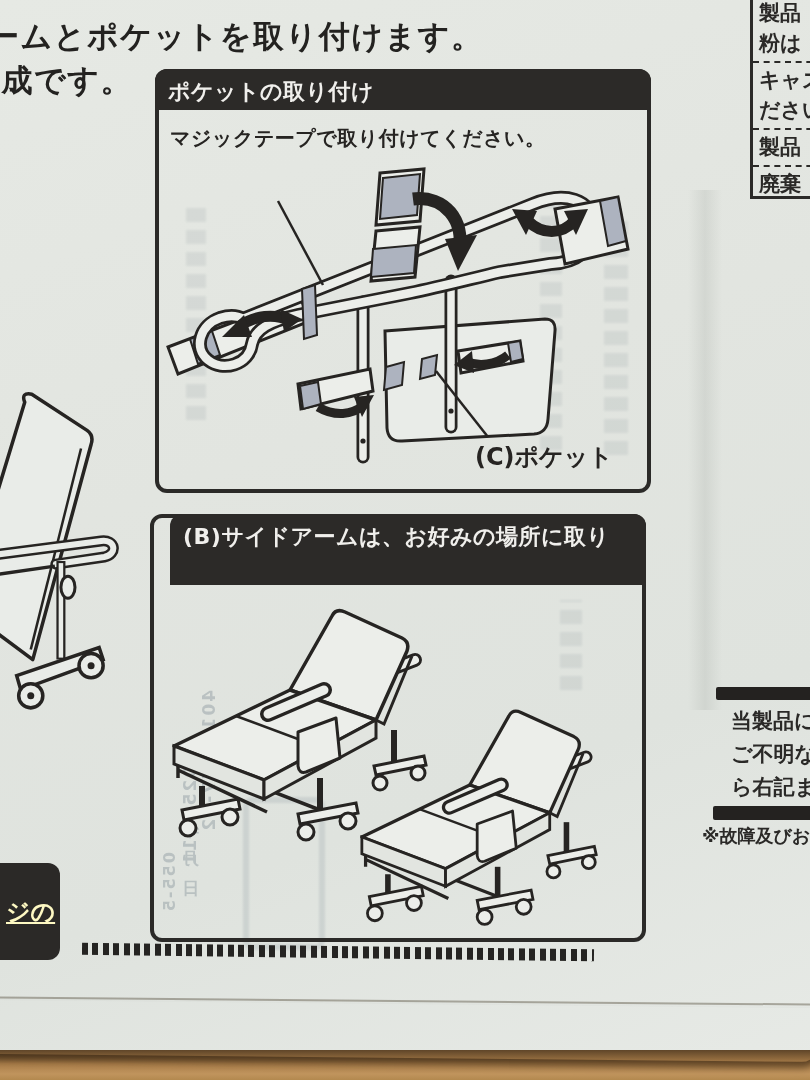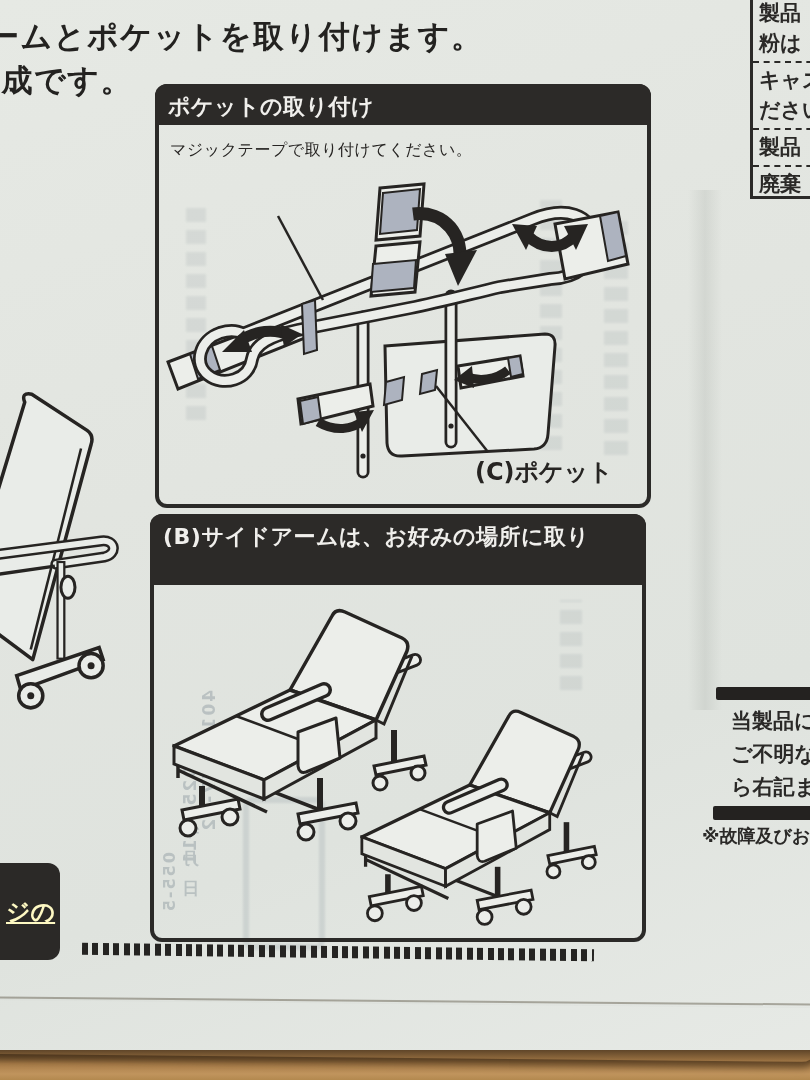--- a/index.html
+++ b/index.html
@@ -16,24 +16,24 @@
   .rtable{position:absolute;left:750px;top:-6px;width:70px;height:202px;
           border-left:3px solid #2b2a28;border-bottom:3px solid #2b2a28;overflow:hidden;}
   .rtable .row{border-top:2px dashed #2b2a28;padding:2px 0 3px 6px;
                font-size:21px;font-weight:700;line-height:30px;color:#2a2927;white-space:nowrap;}
   .rtable .row:first-child{border-top:2px dashed #2b2a28;}
   
   .ibox{position:absolute;border:4px solid #2b2a28;border-radius:12px;background:transparent;}
   .ibox .hdr{position:absolute;left:-4px;top:-4px;right:-4px;background:#2c2a28;
              border-radius:12px 12px 0 0;color:#f0efec;font-weight:700;
              padding:7px 12px 6px 13px;font-size:22px;line-height:31px;letter-spacing:.5px;}
-  #box1{left:155px;top:84px;width:488px;height:416px;}
+  #box1{left:155px;top:69px;width:488px;height:416px;}
   #box1 .hdr{height:28px;}
   #box2{left:150px;top:514px;width:488px;height:420px;}
-  .instr{position:absolute;left:11px;top:52px;font-size:16px;font-weight:400;color:#262422;
+  .instr{position:absolute;left:11px;top:52px;font-size:20px;font-weight:700;color:#262422;
          letter-spacing:.5px;white-space:nowrap;}
   .lblB{position:absolute;left:56px;top:97px;font-size:20px;font-weight:700;color:#262422;white-space:nowrap;}
   .lblC{position:absolute;left:316px;top:368px;font-size:24px;font-weight:700;color:#262422;white-space:nowrap;}
   .diag1{position:absolute;left:1px;top:96px;width:480px;height:316px;overflow:visible;}
   .diag2{position:absolute;left:6px;top:88px;width:476px;height:326px;}
   
   .leftbed{position:absolute;left:0px;top:358px;width:152px;height:372px;}
   .noteblk{position:absolute;left:-30px;top:863px;width:90px;height:97px;background:#2b2927;
            border-radius:12px;color:#edecе9;}
   .noteblk span{position:absolute;left:36px;top:33px;font-size:24px;font-weight:700;color:#fef9c3;text-decoration:underline;}
@@ -164,21 +164,21 @@
         <path d="M348,186 C336,196 318,198 306,192" fill="none" stroke="#262422" stroke-width="9"></path>
         <polygon points="294,196 312,182 314,204"></polygon>
       </g>
 
       <path d="M118,32 L163,116" stroke="#262422" stroke-width="2.5" fill="none"></path>
       <path d="M328,268 L276,202" stroke="#262422" stroke-width="2.5" fill="none"></path>
     </svg>
   </div>
 
   <div class="ibox" id="box2">
-    <div class="hdr" style="height:58px;">
+    <div class="hdr" style="height:58px;margin-left:20px;">
       <div>(B)サイドアームは、お好みの場所に取り</div>
     </div>
 
     <svg class="diag2" viewBox="0 0 476 326">
       <defs>
         <g id="bed">
 
           <path d="M196,60 L243,42" stroke="#262422" stroke-width="14" stroke-linecap="round" fill="none"></path>
           <path d="M196,60 L243,42" stroke="#eceeea" stroke-width="8" stroke-linecap="round" fill="none"></path>
 

